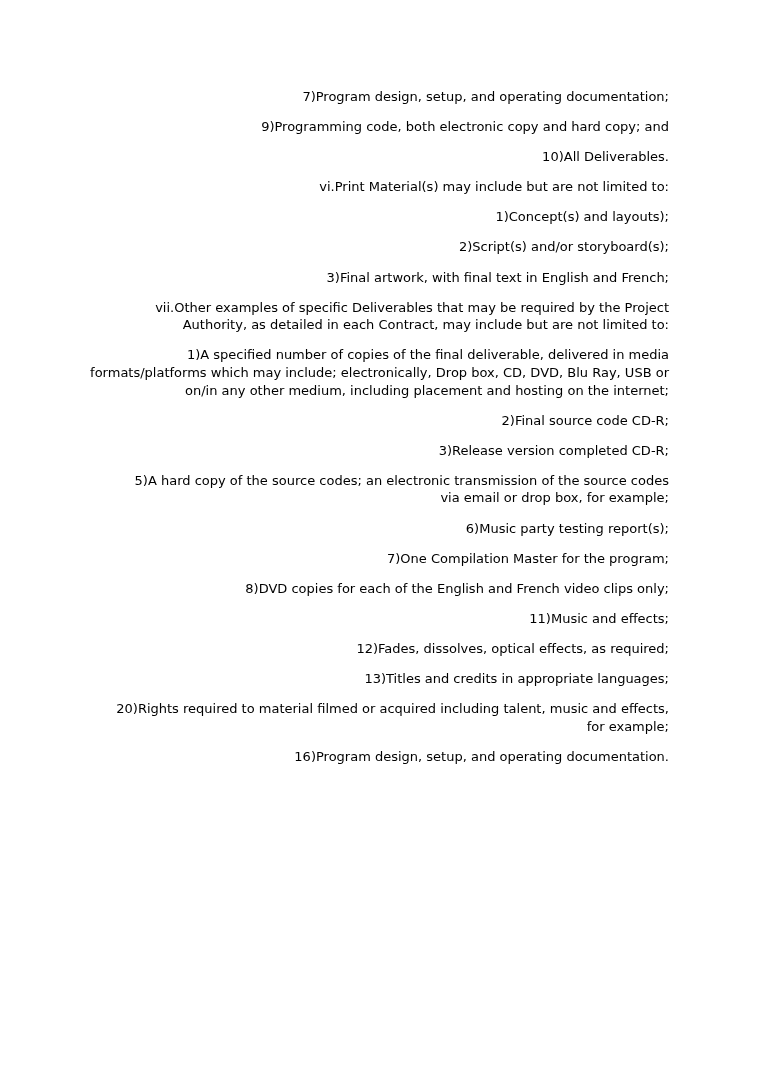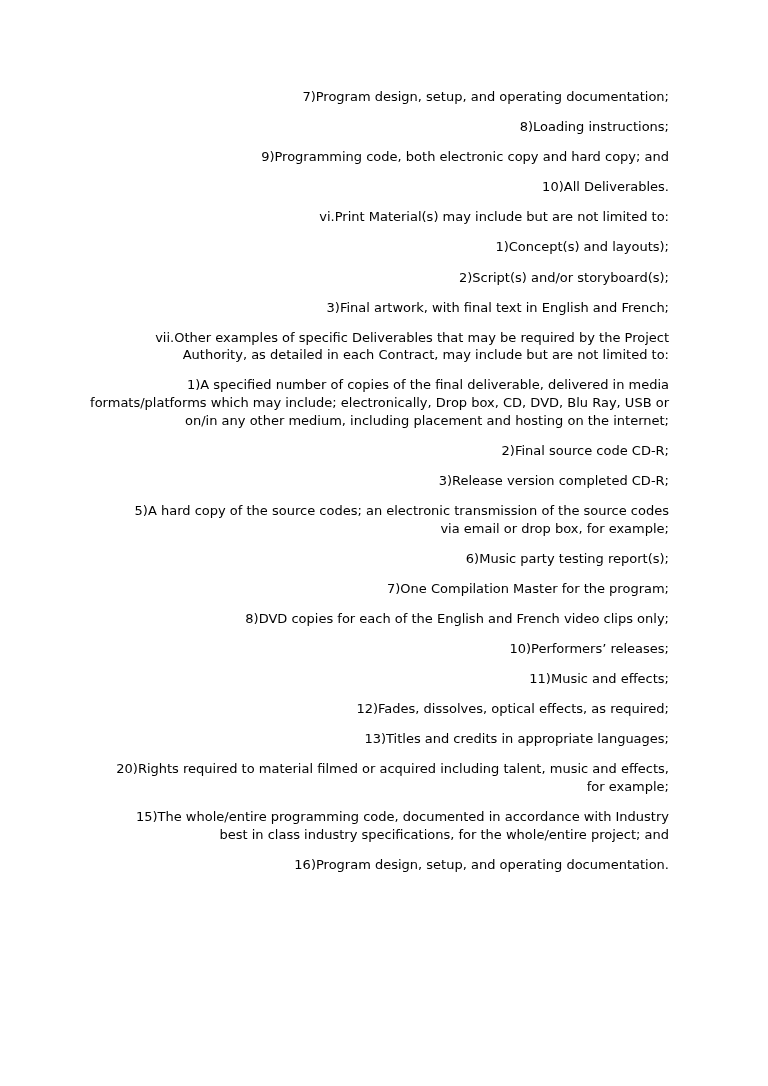--- a/index.html
+++ b/index.html
@@ -54,41 +54,38 @@
     height: 112px;
   }
 </style>
 </head>
 <body>
 
 <div class="page">
 
   <div class="content">
       <p class="para"><span class="marker">7)</span><span>Program design, setup, and operating documentation;</span></p>
-      <p class="para"><span class="marker">8)</span><span>Loading instructions;</span></p>
       <p class="para"><span class="marker">9)</span><span>Programming code, both electronic copy and hard copy; and</span></p>
       <p class="para"><span class="marker">10)</span><span>All Deliverables.</span></p>
       <p class="para"><span class="marker">vi.</span><span>Print Material(s) may include but are not limited to:</span></p>
       <p class="para"><span class="marker">1)</span><span>Concept(s) and layouts);</span></p>
       <p class="para"><span class="marker">2)</span><span>Script(s) and/or storyboard(s);</span></p>
       <p class="para"><span class="marker">3)</span><span>Final artwork, with final text in English and French;</span></p>
       <p class="para"><span class="marker">vii.</span><span>Other examples of specific Deliverables that may be required by the Project Authority, as detailed in each Contract, may include but are not limited to:</span></p>
       <p class="para"><span class="marker">1)</span><span>A specified number of copies of the final deliverable, delivered in media formats/platforms which may include; electronically, Drop box, CD, DVD, Blu Ray, USB or on/in any other medium, including placement and hosting on the internet;</span></p>
       <p class="para"><span class="marker">2)</span><span>Final source code CD-R;</span></p>
       <p class="para"><span class="marker">3)</span><span>Release version completed CD-R;</span></p>
       <p class="para"><span class="marker">5)</span><span>A hard copy of the source codes; an electronic transmission of the source codes via email or drop box, for example;</span></p>
       <p class="para"><span class="marker">6)</span><span>Music party testing report(s);</span></p>
       <p class="para"><span class="marker">7)</span><span>One Compilation Master for the program;</span></p>
       <p class="para"><span class="marker">8)</span><span>DVD copies for each of the English and French video clips only;</span></p>
-      <p class="para"><span class="marker">10)</span><span>Performers’ releases;</span></p>
       <p class="para"><span class="marker">11)</span><span>Music and effects;</span></p>
       <p class="para"><span class="marker">12)</span><span>Fades, dissolves, optical effects, as required;</span></p>
       <p class="para"><span class="marker">13)</span><span>Titles and credits in appropriate languages;</span></p>
       <p class="para"><span class="marker">20)</span><span>Rights required to material filmed or acquired including talent, music and effects, for example;</span></p>
-      <p class="para"><span class="marker">15)</span><span>The whole/entire programming code, documented in accordance with Industry best in class industry specifications, for the whole/entire project; and</span></p>
       <p class="para"><span class="marker">16)</span><span>Program design, setup, and operating documentation.</span></p>
     </div>
 
   <div class="footer">
 
     
 
     
 
     

